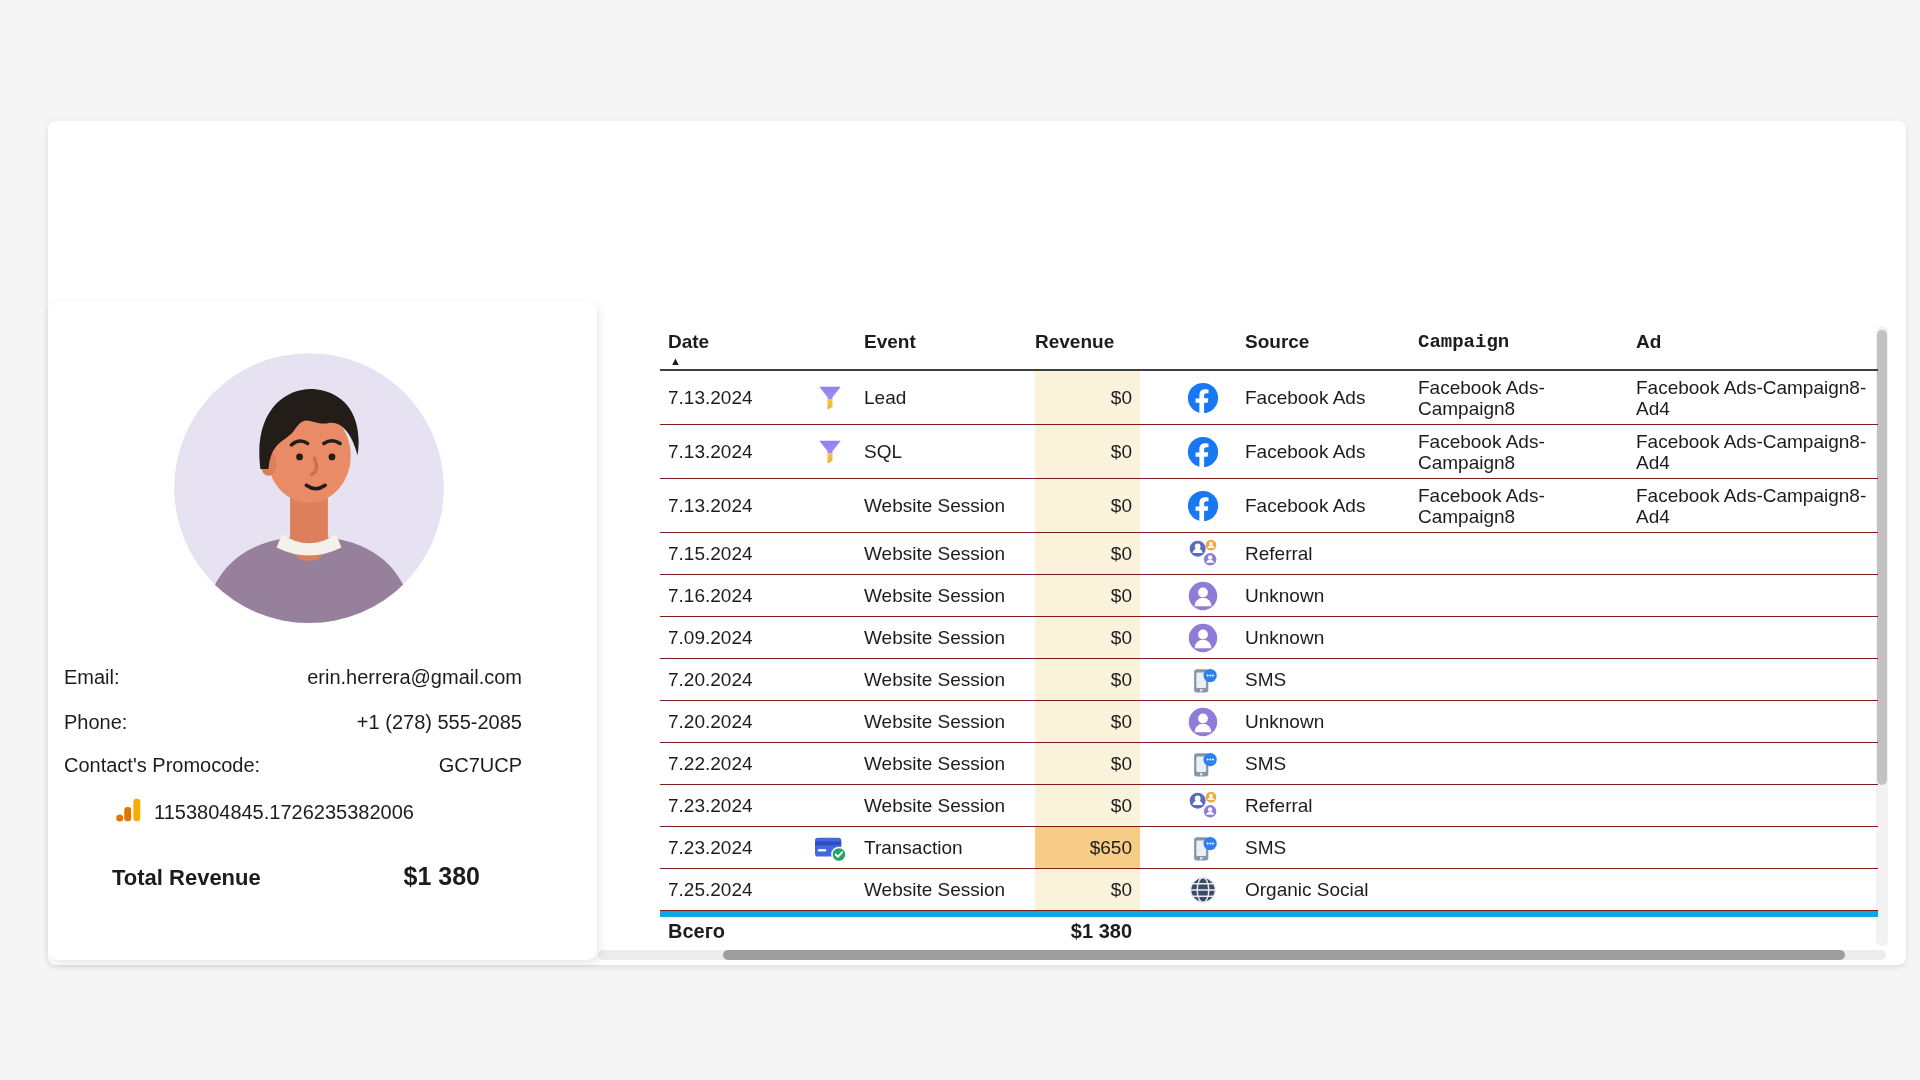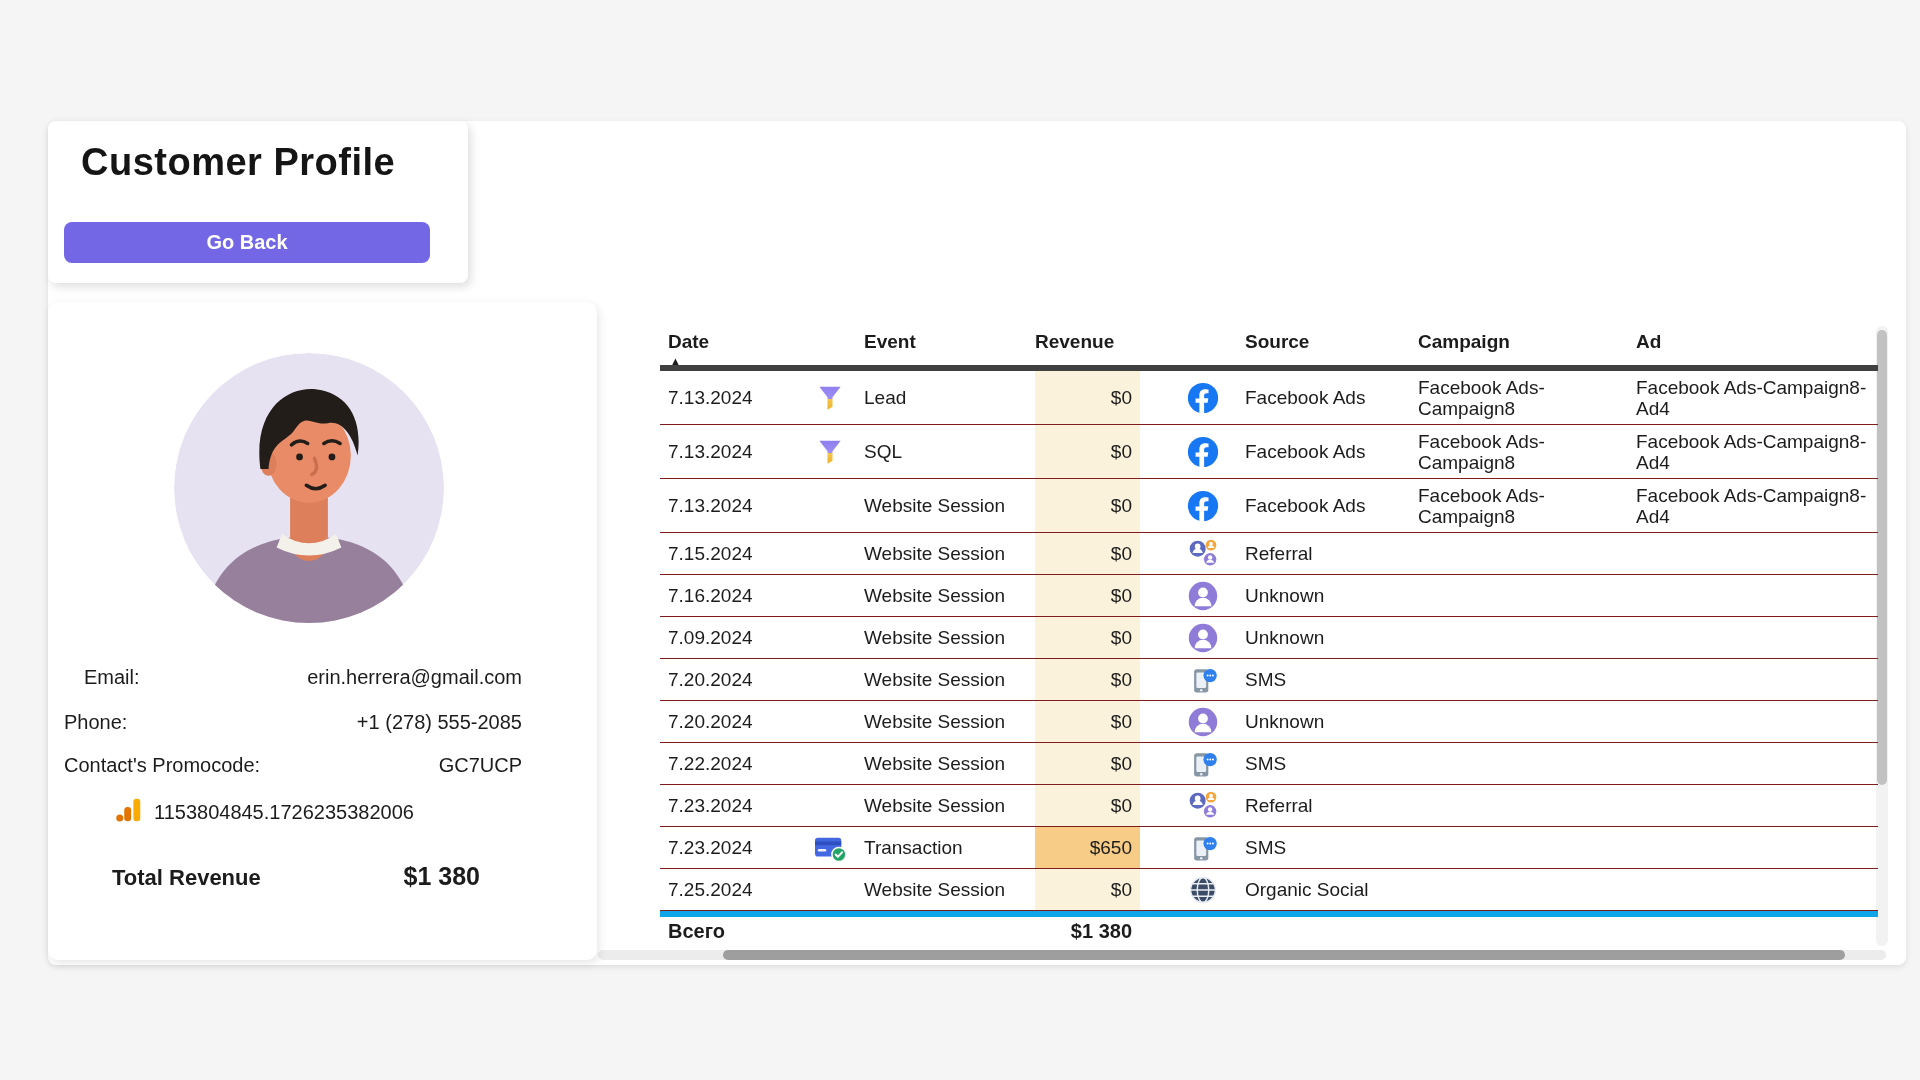--- a/index.html
+++ b/index.html
@@ -38,21 +38,21 @@
     background:#fff; border-radius:10px;
     box-shadow:2px 3px 10px rgba(0,0,0,.10);
     z-index:2;
   }
   .avatar { position:absolute; left:126px; top:51px; width:270px; height:270px; }
   .detail-row {
     position:absolute; left:16px; right:75px;
     display:flex; justify-content:space-between; align-items:baseline;
     font-size:20px;
   }
-  .dr-email { top:364px;margin-left:20px; }
+  .dr-email { top:364px; }
   .dr-phone { top:409px; }
   .dr-promo { top:452px; }
   .ga-row {
     position:absolute; left:66px; top:493px; display:flex; align-items:center; gap:10px;
     font-size:20px;
   }
   .total-row {
     position:absolute; left:16px; right:117px;
     display:flex; justify-content:space-between; align-items:baseline;
   }
@@ -60,21 +60,21 @@
   .tr-trans   { top:604px; }
   .total-row .tlabel { font-size:22px; font-weight:700; }
   .total-row .tvalue { font-size:25px; font-weight:700; }
   
   .table-area { position:absolute; left:612px; top:204px; width:1218px; z-index:1; }
   .thead, .trow, .tfoot {
     display:grid;
     grid-template-columns:140px 60px 175px 105px 30px 65px 175px 220px 248px;
   }
   .thead {
-    height:46px; border-bottom:6px solid #404040;
+    height:46px; border-bottom:2px solid #404040;
     font-size:19px; font-weight:700;
   }
   .hcell { padding-top:6px; }
   .hdate { display:flex; flex-direction:column; align-items:flex-start; padding-left:8px; }
   .sort { font-size:11px; line-height:11px; margin-top:3px; margin-left:2px; }
   .g1{grid-column:1} .g3{grid-column:3} .g4{grid-column:4}
   .g7{grid-column:7} .g8{grid-column:8} .g9{grid-column:9}
   .trow {
     height:42px; border-bottom:1px solid #7f1d1d;
     align-items:center; font-size:19px;
@@ -113,24 +113,20 @@
   .hscroll-thumb {
     position:absolute; left:675px; top:829px; width:1122px; height:10px;
     background:#9E9E9E; border-radius:5px;
   }
 </style>
 </head>
 <body>
 
 <div class="main-card">
 
-  <div class="title-card">
-    <h1>Customer Profile</h1>
-    <button class="go-back">Go Back</button>
-  </div>
 
   <div class="profile-card">
     <div class="avatar">
       <svg width="270" height="270" viewBox="0 0 200 200">
         <defs>
             <clipPath id="avclip">
               <circle cx="100" cy="100" r="100"></circle>
             </clipPath>
           </defs>
         <g clip-path="url(#avclip)">
@@ -183,21 +179,21 @@
 
   <div class="table-area">
     <div class="thead">
       <div class="hcell hdate g1">
         <span>Date</span>
         <span class="sort">▲</span>
       </div>
       <div class="hcell g3" style="padding-left:4px;">Event</div>
       <div class="hcell rev-h g4">Revenue</div>
       <div class="hcell g7" style="padding-left:10px;">Source</div>
-      <div class="hcell g8" style="padding-left:8px;">Campaign</div>
+      <div class="hcell g8" style="padding-left:8px;font-family:Liberation Mono, monospace;">Campaign</div>
       <div class="hcell g9" style="padding-left:6px;">Ad</div>
     </div>
 
     <div id="table-body">
         <div class="trow tall">
           <div class="cell c-date">7.13.2024</div>
           <div class="cell c-eicon">
             <svg width="30" height="30" viewBox="0 0 24 24">
               <defs>
                 <linearGradient id="fgrad" x1="0" y1="0" x2="0" y2="1">

